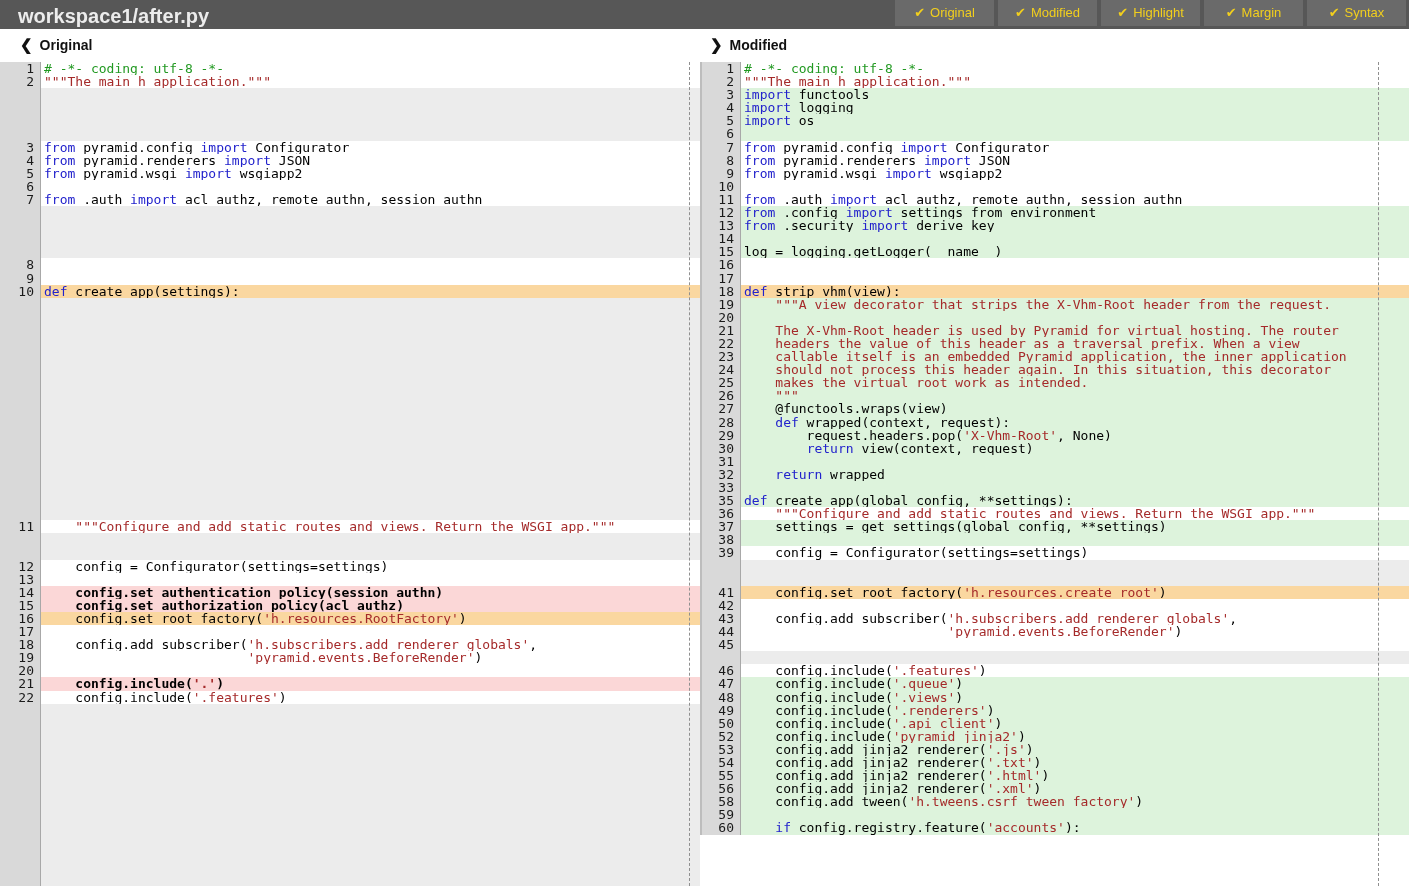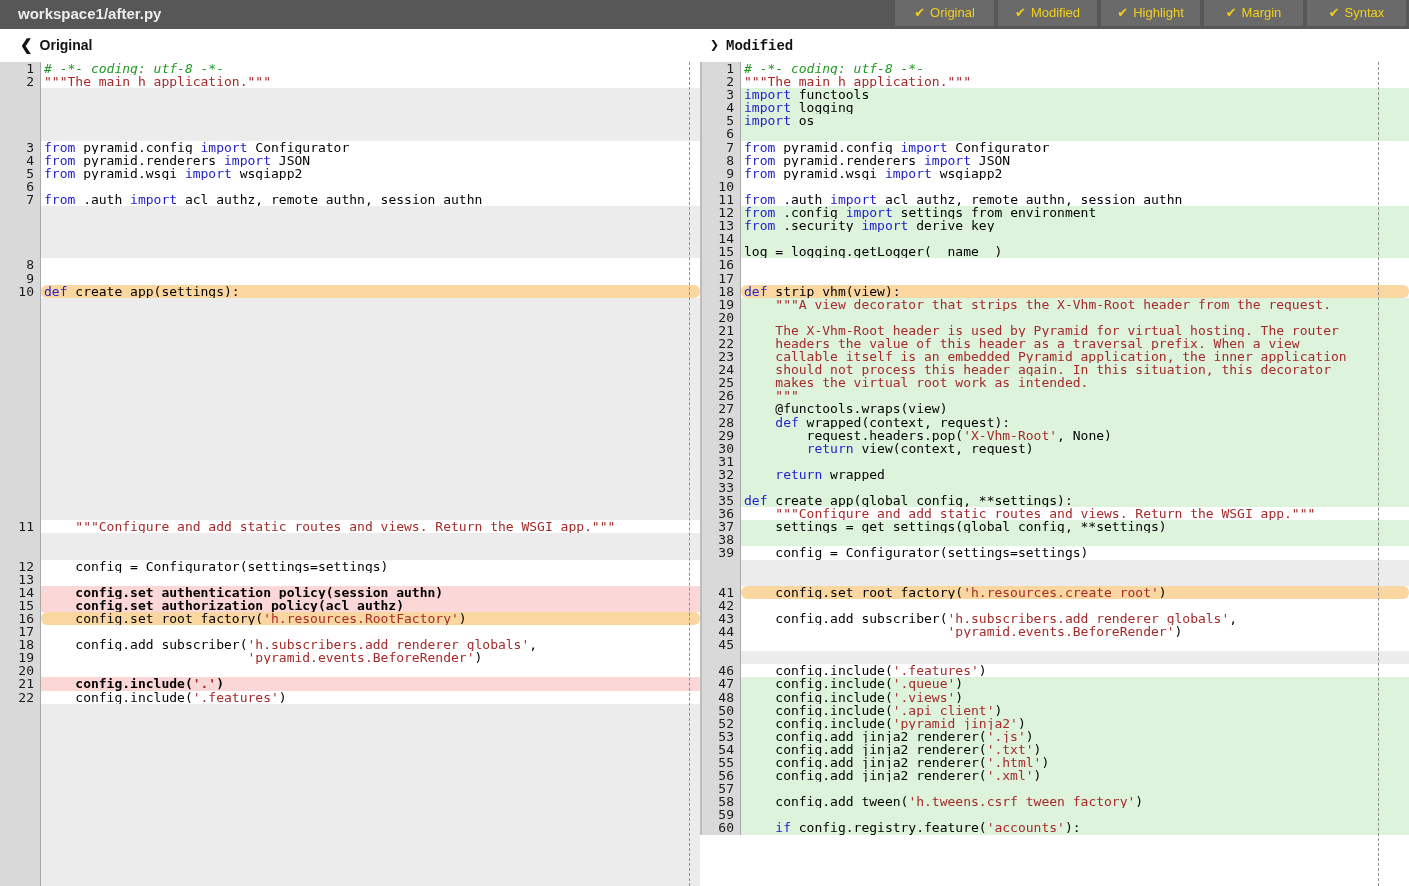--- a/index.html
+++ b/index.html
@@ -6,48 +6,48 @@
     --bar-bg:#575757; --btn-bg:#6a6a6a; --accent:#f2cf1d;
     --add:#ddf3dc; --del:#fbd7d7; --chg:#fad7a0; --fill:#ececec;
     --kw:#2222cc; --str:#a52a2a; --com:#229922;
     --gutter:#d9d9d9;
   }
   *{margin:0;padding:0;box-sizing:border-box;}
   html,body{width:1409px;height:886px;overflow:hidden;background:#fff;
     font-family:"Liberation Sans",sans-serif;}
   
   .topbar{position:absolute;left:0;top:0;width:1409px;height:29px;background:var(--bar-bg);}
-  .title{position:absolute;left:18px;top:5px;color:#ececec;font-size:15px;font-weight:bold;}
+  .title{position:absolute;left:18px;top:5px;color:#ececec;font-size:20px;font-weight:bold;}
   .btns{position:absolute;right:3px;top:0;display:flex;gap:4px;justify-content:flex-end;}
   .tb-btn{width:99px;height:26px;background:var(--btn-bg);color:var(--accent);
     font-size:13px;text-align:center;line-height:26px;cursor:pointer;white-space:nowrap;}
   .tb-btn .chk{margin-right:5px;}
   
   .hdrrow{position:absolute;left:0;top:29px;width:1130px;height:33px;background:#fff;}
   .hdr{position:absolute;top:7px;font-size:14px;font-weight:bold;color:#111;}
   .hdr .chev{font-size:15px;margin-right:7px;}
-  .hdr.left{left:20px;} .hdr.right{left:710px;font-family:Liberation Mono, monospace;}
+  .hdr.left{left:20px;} .hdr.right{left:710px;}
   
   .panes{position:absolute;left:0;top:62px;width:1409px;height:824px;overflow:hidden;}
   .panel{position:absolute;top:0;height:824px;}
   .panel.orig{left:0;width:700px;}
   .panel.mod{left:700px;width:709px;}
   .row{display:flex;height:13.1px;}
   .gut{width:41px;background:var(--gutter);border-right:1px solid #a8a8a8;
     font-family:"DejaVu Sans Mono",monospace;font-size:13px;line-height:13.1px;
     text-align:right;padding-right:6px;color:#1a1a1a;flex:none;}
   .panel.mod .gut{border-left:2px solid #bdbdbd;}
   .code{flex:1;font-family:"DejaVu Sans Mono",monospace;font-size:13px;line-height:13.1px;
     white-space:pre;padding-left:3px;color:#000;}
   .code.ctx{background:#fff;}
   .code.add{background:var(--add);}
   .code.del{background:var(--del);font-weight:bold;}
-  .code.chg{background:var(--chg);border-radius:6px;}
+  .code.chg{background:var(--chg);}
   .code.fill{background:var(--fill);}
-  .tk-k{color:var(--kw);} .tk-s{color:var(--str);} .tk-c{color:var(--com);font-style:italic;} .tk-p{color:#000;}
+  .tk-k{color:var(--kw);} .tk-s{color:var(--str);} .tk-c{color:var(--com);} .tk-p{color:#000;}
   .marginline{position:absolute;top:0;height:824px;width:0;border-left:1px dashed #8f8f8f;z-index:5;}
 </style>
 </head>
 <body>
 
 <div class="topbar">
   <div class="title">workspace1/after.py</div>
   <div class="btns">
       <div class="tb-btn"><span class="chk">✔</span>Original</div>
       <div class="tb-btn"><span class="chk">✔</span>Modified</div>
@@ -511,20 +511,24 @@
         </div>
         <div class="row">
           <div class="gut">47</div>
           <div class="code add"><span class="tk-p">    config.include(</span><span class="tk-s">'.queue'</span><span class="tk-p">)</span></div>
         </div>
         <div class="row">
           <div class="gut">48</div>
           <div class="code add"><span class="tk-p">    config.include(</span><span class="tk-s">'.views'</span><span class="tk-p">)</span></div>
         </div>
         <div class="row">
+          <div class="gut">49</div>
+          <div class="code add"><span class="tk-p">    config.include(</span><span class="tk-s">'.renderers'</span><span class="tk-p">)</span></div>
+        </div>
+        <div class="row">
           <div class="gut">50</div>
           <div class="code add"><span class="tk-p">    config.include(</span><span class="tk-s">'.api_client'</span><span class="tk-p">)</span></div>
         </div>
         <div class="row">
           <div class="gut">52</div>
           <div class="code add"><span class="tk-p">    config.include(</span><span class="tk-s">'pyramid_jinja2'</span><span class="tk-p">)</span></div>
         </div>
         <div class="row">
           <div class="gut">53</div>
           <div class="code add"><span class="tk-p">    config.add_jinja2_renderer(</span><span class="tk-s">'.js'</span><span class="tk-p">)</span></div>
@@ -533,24 +537,20 @@
           <div class="gut">54</div>
           <div class="code add"><span class="tk-p">    config.add_jinja2_renderer(</span><span class="tk-s">'.txt'</span><span class="tk-p">)</span></div>
         </div>
         <div class="row">
           <div class="gut">55</div>
           <div class="code add"><span class="tk-p">    config.add_jinja2_renderer(</span><span class="tk-s">'.html'</span><span class="tk-p">)</span></div>
         </div>
         <div class="row">
           <div class="gut">56</div>
           <div class="code add"><span class="tk-p">    config.add_jinja2_renderer(</span><span class="tk-s">'.xml'</span><span class="tk-p">)</span></div>
-        </div>
-        <div class="row">
-          <div class="gut">57</div>
-          <div class="code add"></div>
         </div>
         <div class="row">
           <div class="gut">58</div>
           <div class="code add"><span class="tk-p">    config.add_tween(</span><span class="tk-s">'h.tweens.csrf_tween_factory'</span><span class="tk-p">)</span></div>
         </div>
         <div class="row">
           <div class="gut">59</div>
           <div class="code add"></div>
         </div>
         <div class="row">

